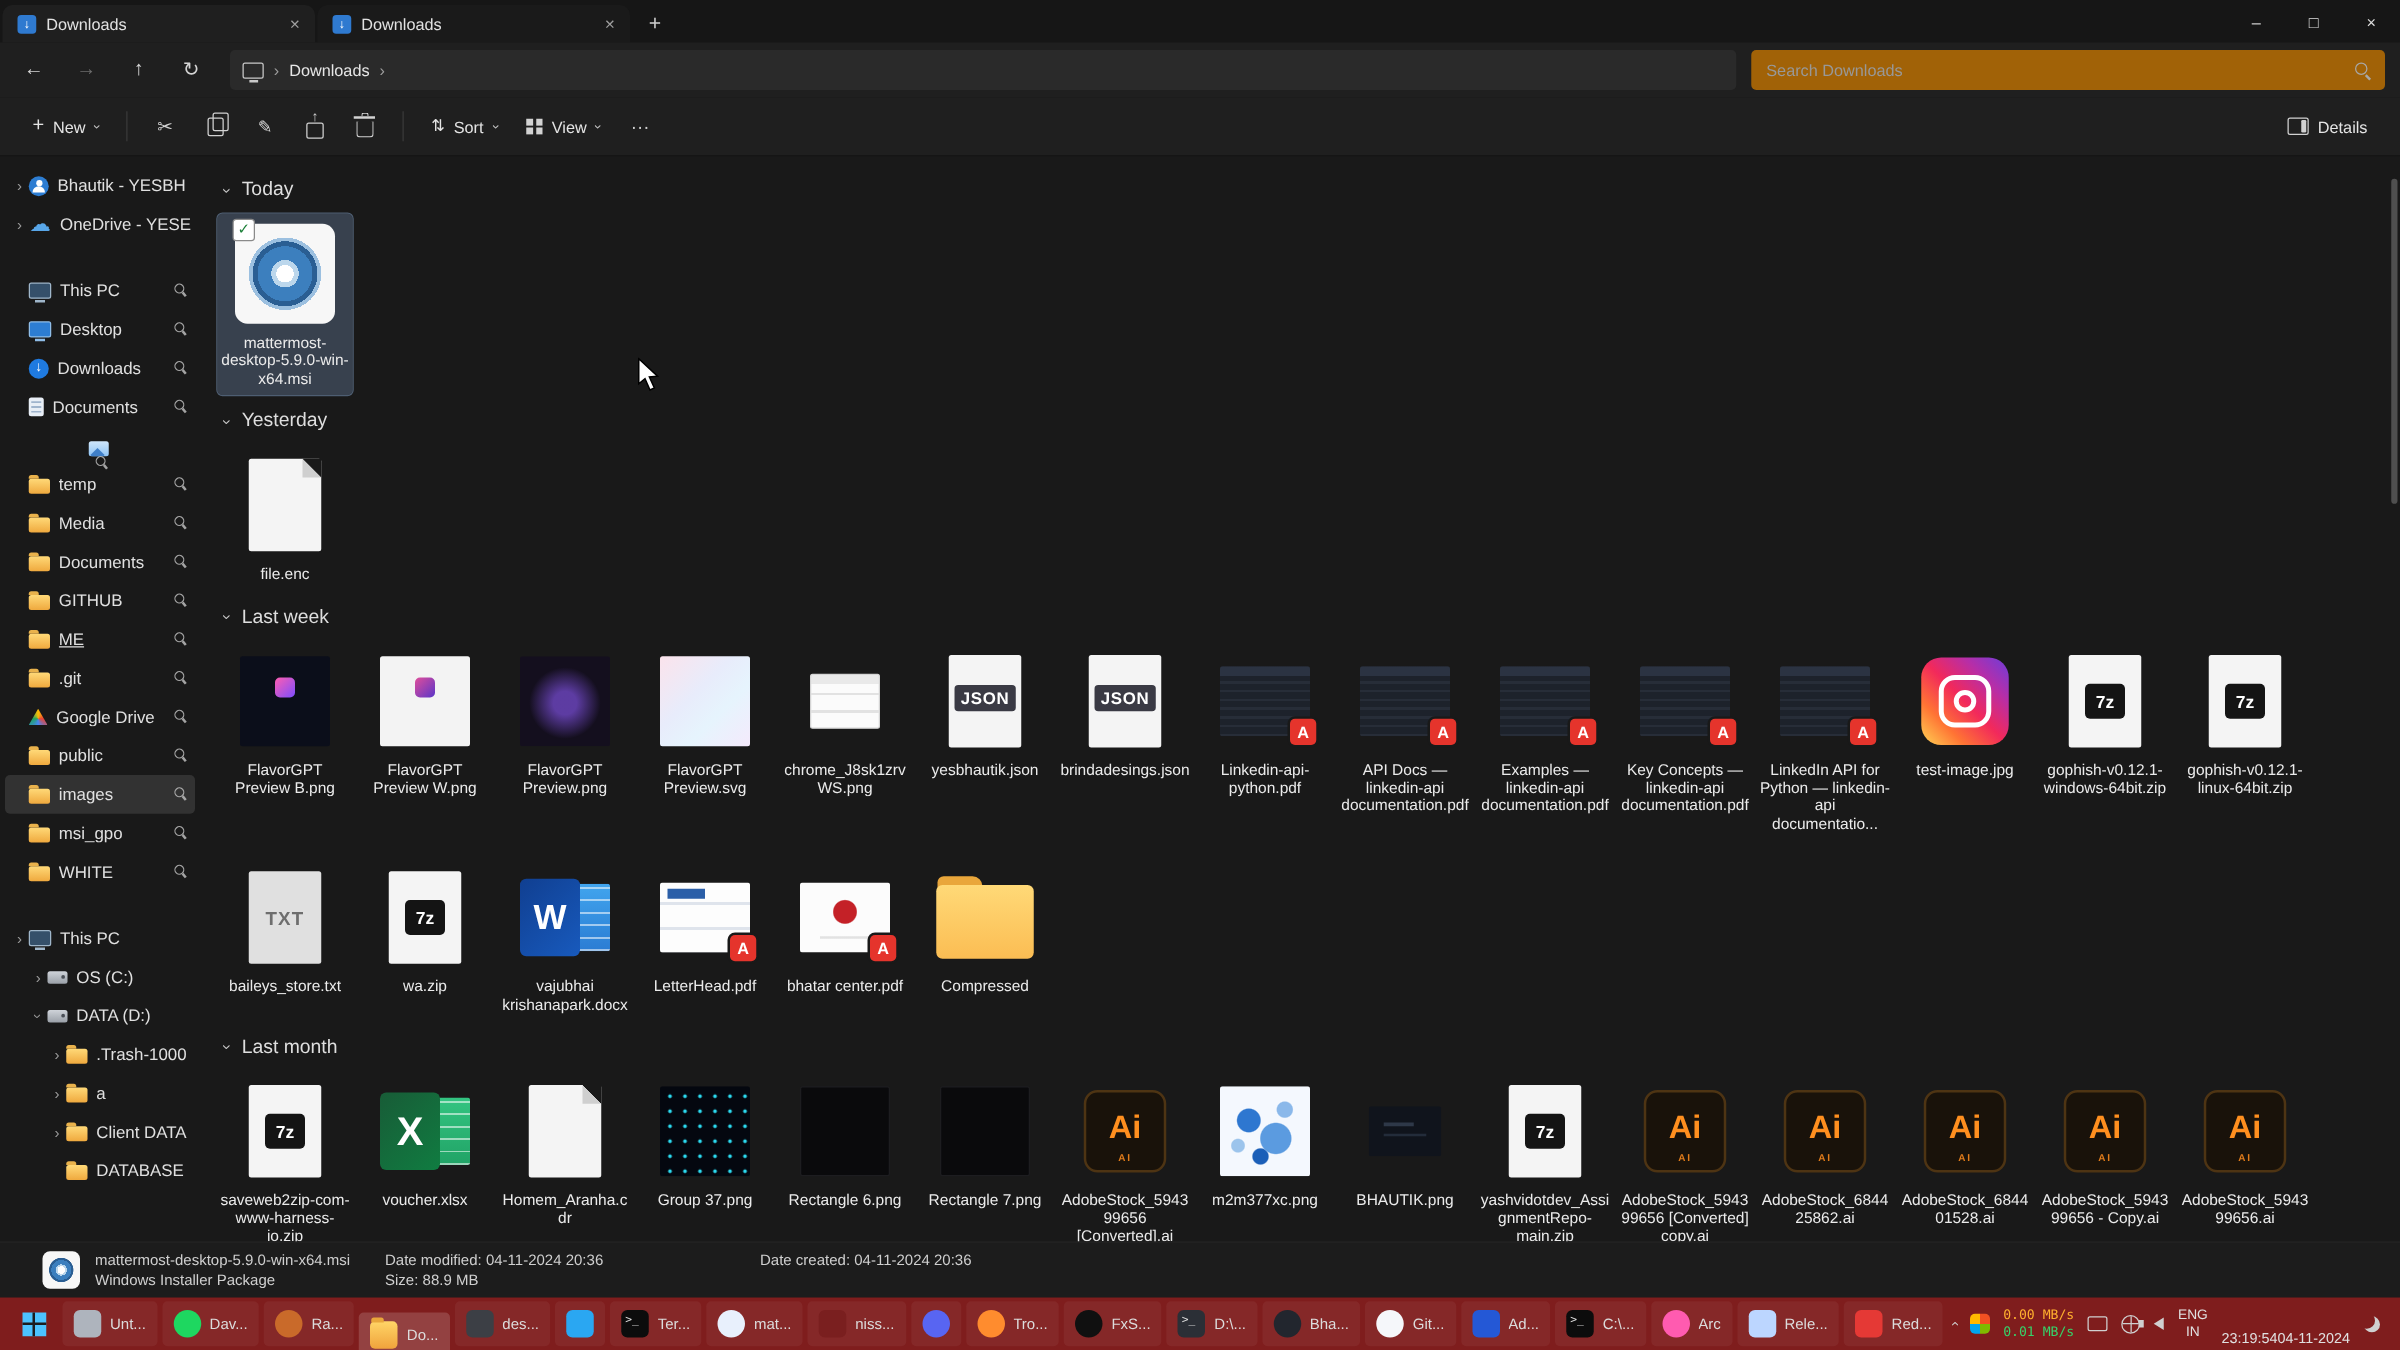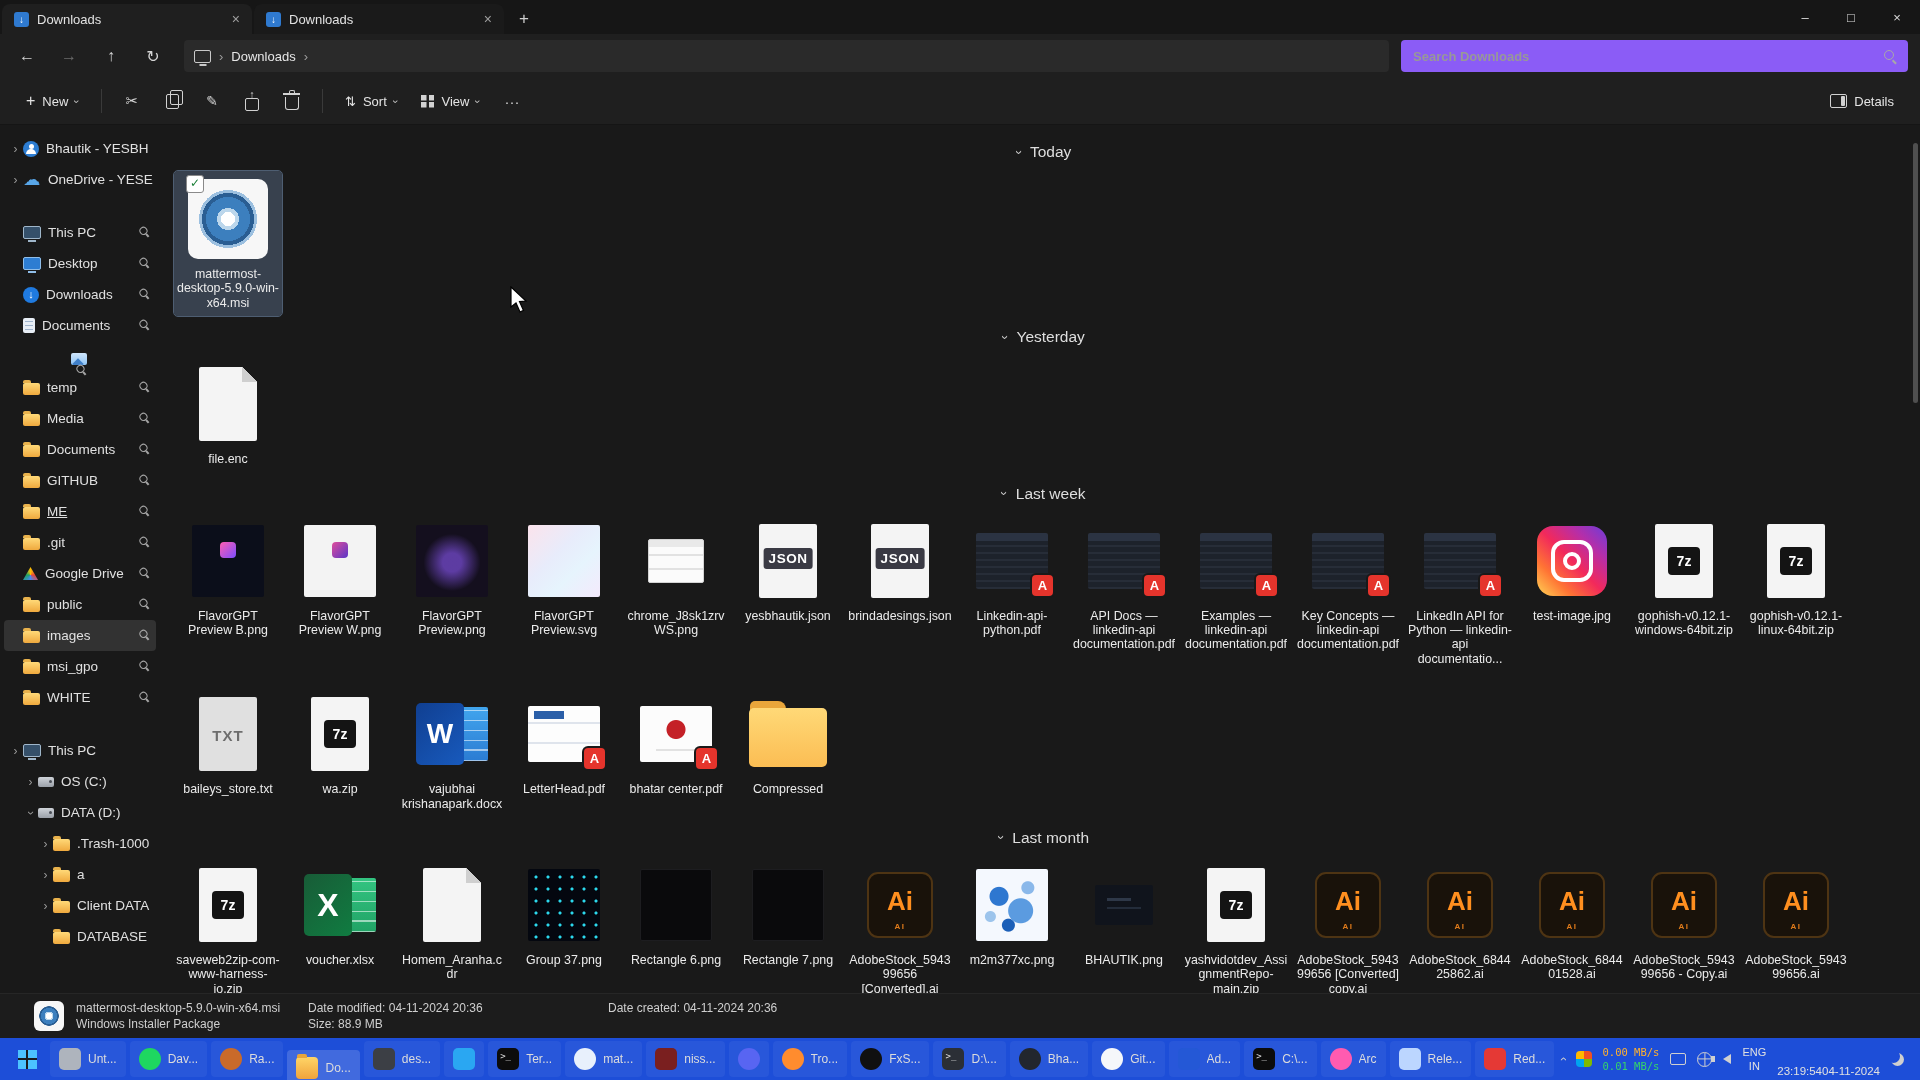--- a/index.html
+++ b/index.html
@@ -20,21 +20,21 @@
   .wincontrols{margin-left:auto;display:flex;height:34px;align-self:flex-start;}
   .wc{width:46px;height:34px;display:flex;align-items:center;justify-content:center;color:#dcdcdc;font-size:13px;}
   .addrbar{height:44px;background:#1f1f1f;display:flex;align-items:center;padding:0 12px 0 8px;gap:4px;flex:none;}
   .nav{width:38px;height:34px;display:flex;align-items:center;justify-content:center;color:#d4d4d4;
        font-size:16px;border-radius:4px;}
   .nav.dim{color:#6b6b6b;}
   .addr{flex:1;height:32px;background:#2a2a2a;border-radius:4px;margin:0 8px;display:flex;align-items:center;
         padding:0 10px;gap:8px;}
   .bc-chev{color:#9c9c9c;font-size:13px;}
   .crumb{color:#e6e6e6;font-size:13px;}
-  .search{width:487px;height:32px;background:#8b5cf6;border-radius:4px;display:flex;align-items:center;padding:0 10px;font-weight:bold;}
+  .search{width:487px;height:32px;background:#a16207;border-radius:4px;display:flex;align-items:center;padding:0 10px;}
   .search input{flex:1;background:transparent;border:none;outline:none;color:#e6e6e6;font:inherit;font-size:13px;}
   .search input::placeholder{color:#989898;}
   .i-monitor{width:15px;height:11px;border:1.5px solid #c9c9c9;border-radius:2px;position:relative;display:inline-block;flex:none;}
   .i-monitor::after{content:"";position:absolute;left:50%;bottom:-4px;transform:translateX(-50%);width:7px;height:1.6px;background:#c9c9c9;}
   .i-search{width:15px;height:15px;position:relative;flex:none;}
   .i-search::before{content:"";position:absolute;left:1px;top:1px;width:8px;height:8px;border:1.6px solid #a8a8a8;border-radius:50%;}
   .i-search::after{content:"";position:absolute;right:1px;bottom:1px;width:5px;height:1.6px;background:#a8a8a8;transform:rotate(45deg);}
   
   .toolbar{height:46px;background:#1f1f1f;display:flex;align-items:center;padding:0 16px;gap:4px;flex:none;
            border-bottom:1px solid #151515;}
@@ -88,21 +88,21 @@
   .i-pictures{width:16px;height:12px;background:linear-gradient(#cfe6fb,#8ec4f5);border-radius:2px;position:relative;overflow:hidden;}
   .i-pictures::after{content:"";position:absolute;bottom:-3px;left:3px;width:8px;height:8px;background:#3f7fc8;transform:rotate(45deg);}
   .i-folder{width:17px;height:12px;background:linear-gradient(#ffd978,#efa93e);border-radius:2px;position:relative;margin-top:3px;}
   .i-folder::before{content:"";position:absolute;top:-3px;left:0;width:8px;height:3px;background:#e9b24c;border-radius:2px 2px 0 0;}
   .i-gdrive{width:15px;height:13px;clip-path:polygon(50% 0,100% 100%,0 100%);
       background:conic-gradient(from 180deg at 50% 62%,#4688f4,#1ea362,#fbbc04,#ea4335,#4688f4);}
   .i-drive{width:16px;height:10px;background:linear-gradient(#cfd3d9,#9aa0a8);border-radius:2px;position:relative;}
   .i-drive::after{content:"";position:absolute;right:2.5px;top:3.5px;width:3px;height:3px;border-radius:50%;background:#4a4f57;}
   
   .content{flex:1;padding:6px 12px 0 14px;overflow:hidden;}
-  .ghead{display:flex;align-items:center;gap:9px;height:26px;margin:8px 0 6px 6px;justify-content:center;}
+  .ghead{display:flex;align-items:center;gap:9px;height:26px;margin:8px 0 6px 6px;}
   .ghead .chev{color:#c9c9c9;font-size:13px;}
   .glabel{font-size:15.5px;color:#dedede;}
   .tiles{display:flex;flex-wrap:wrap;gap:14px 4px;margin-bottom:8px;align-items:flex-start;}
   .tile{width:104px;padding:5px 2px 6px;border-radius:4px;display:flex;flex-direction:column;align-items:center;position:relative;}
   .tile.sel{background:#38414e;outline:1px solid #4e5e72;}
   .check{position:absolute;top:4px;left:12px;z-index:2;width:16px;height:16px;background:#fff;border:1px solid #8a8a8a;
          border-radius:3px;color:#1a7f37;font-size:12px;line-height:15px;text-align:center;font-weight:bold;}
   .fi{height:86px;display:flex;align-items:center;justify-content:center;position:relative;margin-bottom:5px;width:100%;}
   .fname{font-size:12.4px;line-height:1.16;text-align:center;color:#ebebeb;word-break:break-word;max-height:60px;overflow:hidden;width:100%;}
   
@@ -180,21 +180,21 @@
   .statusbar{height:44px;flex:none;background:#1c1c1c;border-top:1px solid #262626;display:flex;align-items:center;
              padding-left:34px;gap:12px;}
   .mini-msi{width:30px;height:30px;background:#f7f7f7;border-radius:6px;position:relative;flex:none;}
   .mini-msi::after{content:"";position:absolute;left:50%;top:50%;transform:translate(-50%,-50%);width:22px;height:22px;border-radius:50%;
       background:radial-gradient(circle,#fff 0 3px,#bcd7ec 3px 4.5px,#3c7fbe 4.5px 8px,#2a5e93 8px 9.5px,transparent 10px);}
   .sb-grid{display:flex;flex-direction:column;gap:2px;font-size:12px;color:#cfcfcf;}
   .sb-row{display:flex;}
   .sb-c1{width:232px;}
   .sb-c2{width:300px;}
   
-  .taskbar{position:absolute;left:0;right:0;bottom:0;height:42px;background:#1d4ed8;display:flex;align-items:center;padding:0 6px;}
+  .taskbar{position:absolute;left:0;right:0;bottom:0;height:42px;background:#7f1d1d;display:flex;align-items:center;padding:0 6px;}
   .startbtn{width:42px;height:36px;display:flex;align-items:center;justify-content:center;border-radius:4px;}
   .win-logo{width:19px;height:19px;background-image:
       linear-gradient(#1b1c20,#1b1c20),linear-gradient(#1b1c20,#1b1c20);
       background-size:2px 100%,100% 2px;background-position:center,center;background-repeat:no-repeat;background-color:#4cc2ff;}
   .tbtn{display:flex;align-items:center;gap:7px;height:36px;padding:0 9px;margin:0 2px;border-radius:4px;
         background:rgba(255,255,255,.05);border:none;font:inherit;color:#dcdcdc;font-size:12px;}
   .tbtn.active{background:rgba(255,255,255,.16);margin-top:17px;}
   .tico{width:22px;height:22px;border-radius:5px;flex:none;position:relative;}
   .s-circle{border-radius:50%;}
   .s-terminal::before{content:">_";position:absolute;left:3px;top:3px;color:#ddd;font-size:9px;font-family:"DejaVu Sans Mono",monospace;}

